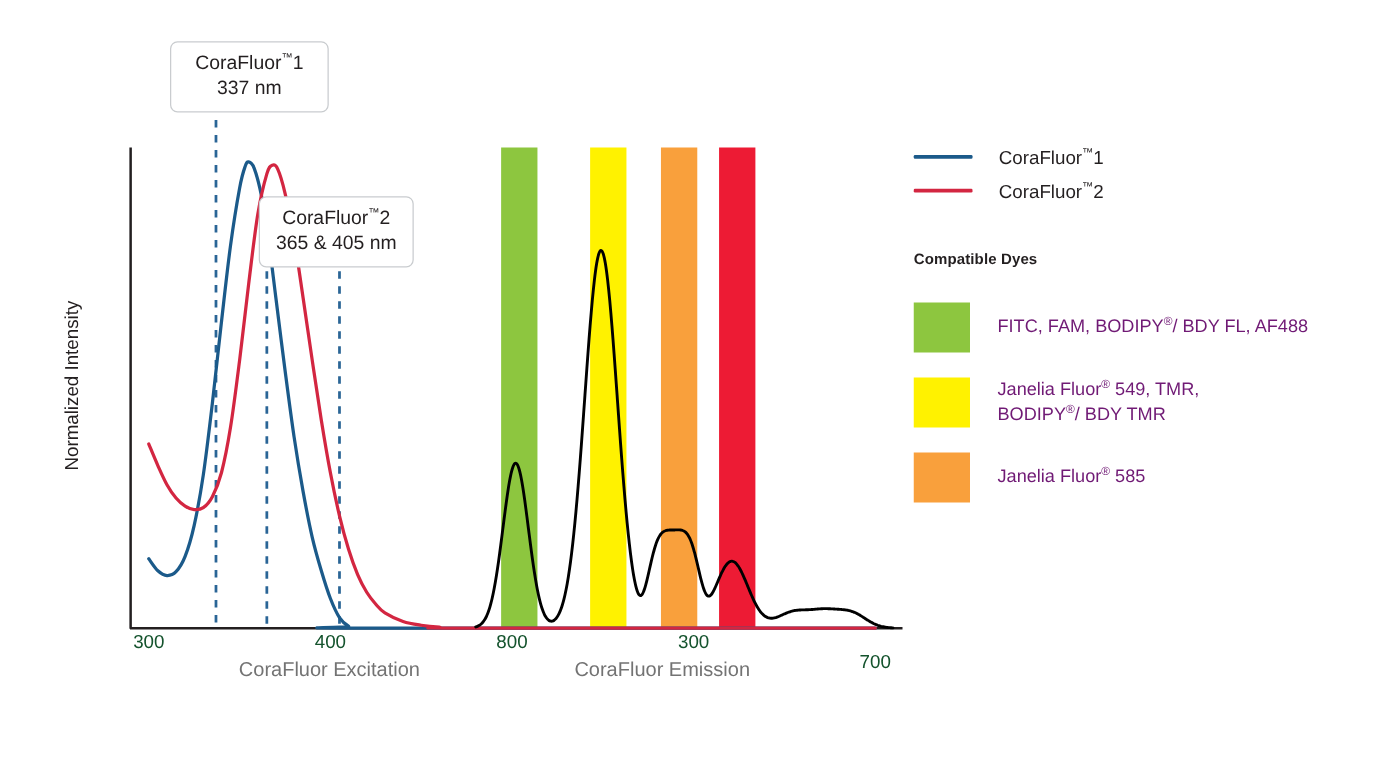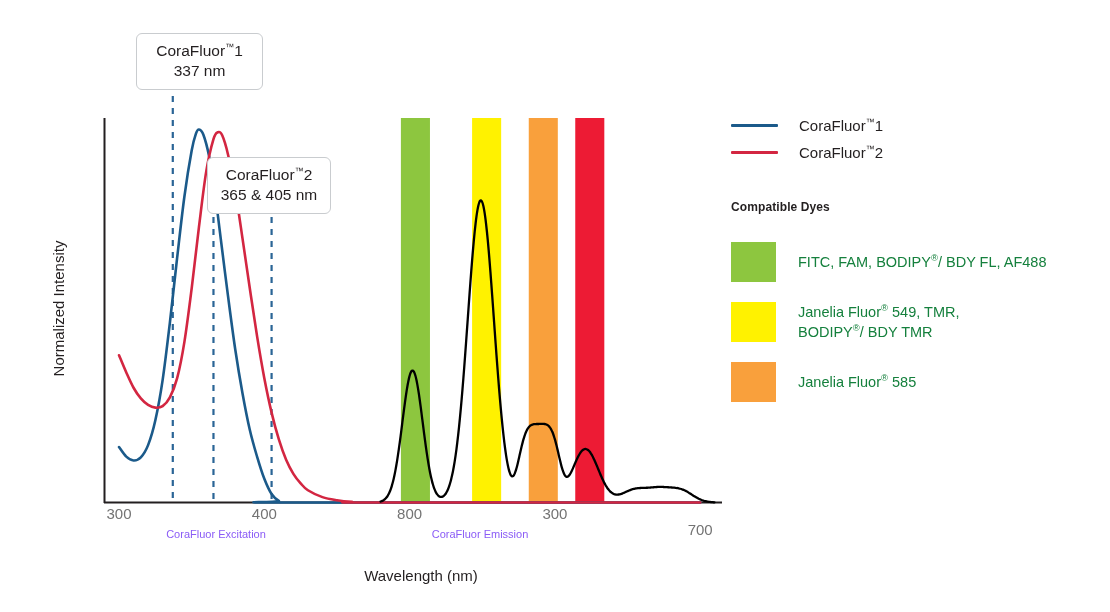--- a/index.html
+++ b/index.html
@@ -62,30 +62,30 @@
   .tm {
     font-size: 9px;
     vertical-align: super;
     letter-spacing: 0;
   }
 
   
   .axis-tick {
     position: absolute;
     font-size: 15px;
-    color: #737373;
+    color: #14532d;
     text-align: center;
     width: 60px;
     top: 505px;
   }
   .axis-sublabel {
     position: absolute;
-    font-size: 11px;
-    color: #8b5cf6;
-    text-align: center;
+    font-size: 16px;
+    color: #737373;
+    text-align: right;
     top: 528px;
     width: 240px;
   }
   #sublabel-excitation { left: 96px; }
   #sublabel-emission  { left: 360px; }
 
   #xaxis-title {
     position: absolute;
     left: 319px;
     top: 567px;
@@ -155,21 +155,21 @@
   }
   .dye-swatch {
     width: 45px;
     height: 40px;
     flex: 0 0 auto;
   }
   .dye-label {
     margin-left: 22px;
     font-size: 14.5px;
     line-height: 1.33;
-    color: #15803d;
+    color: #701a75;
   }
   .reg {
     font-size: 9.5px;
     vertical-align: super;
   }
 </style>
 </head>
 <body>
 
 <div id="figure">
@@ -210,21 +210,20 @@
       <div class="axis-tick" style="left: 89.0294px;">300</div>
       <div class="axis-tick" style="left: 234.324px;">400</div>
       <div class="axis-tick" style="left: 379.618px;">800</div>
       <div class="axis-tick" style="left: 524.912px;">300</div>
       <div class="axis-tick" style="left: 670.206px; margin-top: 16px;">700</div>
     </div>
 
   <div class="axis-sublabel" id="sublabel-excitation">CoraFluor Excitation</div>
   <div class="axis-sublabel" id="sublabel-emission">CoraFluor Emission</div>
 
-  <div id="xaxis-title">Wavelength (nm)</div>
   <div id="yaxis-title">Normalized Intensity</div>
 
   <div id="series-legend">
       <div class="legend-row">
         <div class="legend-swatch-line" style="background: rgb(27, 90, 138);"></div>
         <div class="legend-label"><span>CoraFluor</span><span class="tm">™</span><span>1</span></div>
       </div>
       <div class="legend-row">
         <div class="legend-swatch-line" style="background: rgb(211, 38, 65);"></div>
         <div class="legend-label"><span>CoraFluor</span><span class="tm">™</span><span>2</span></div>

